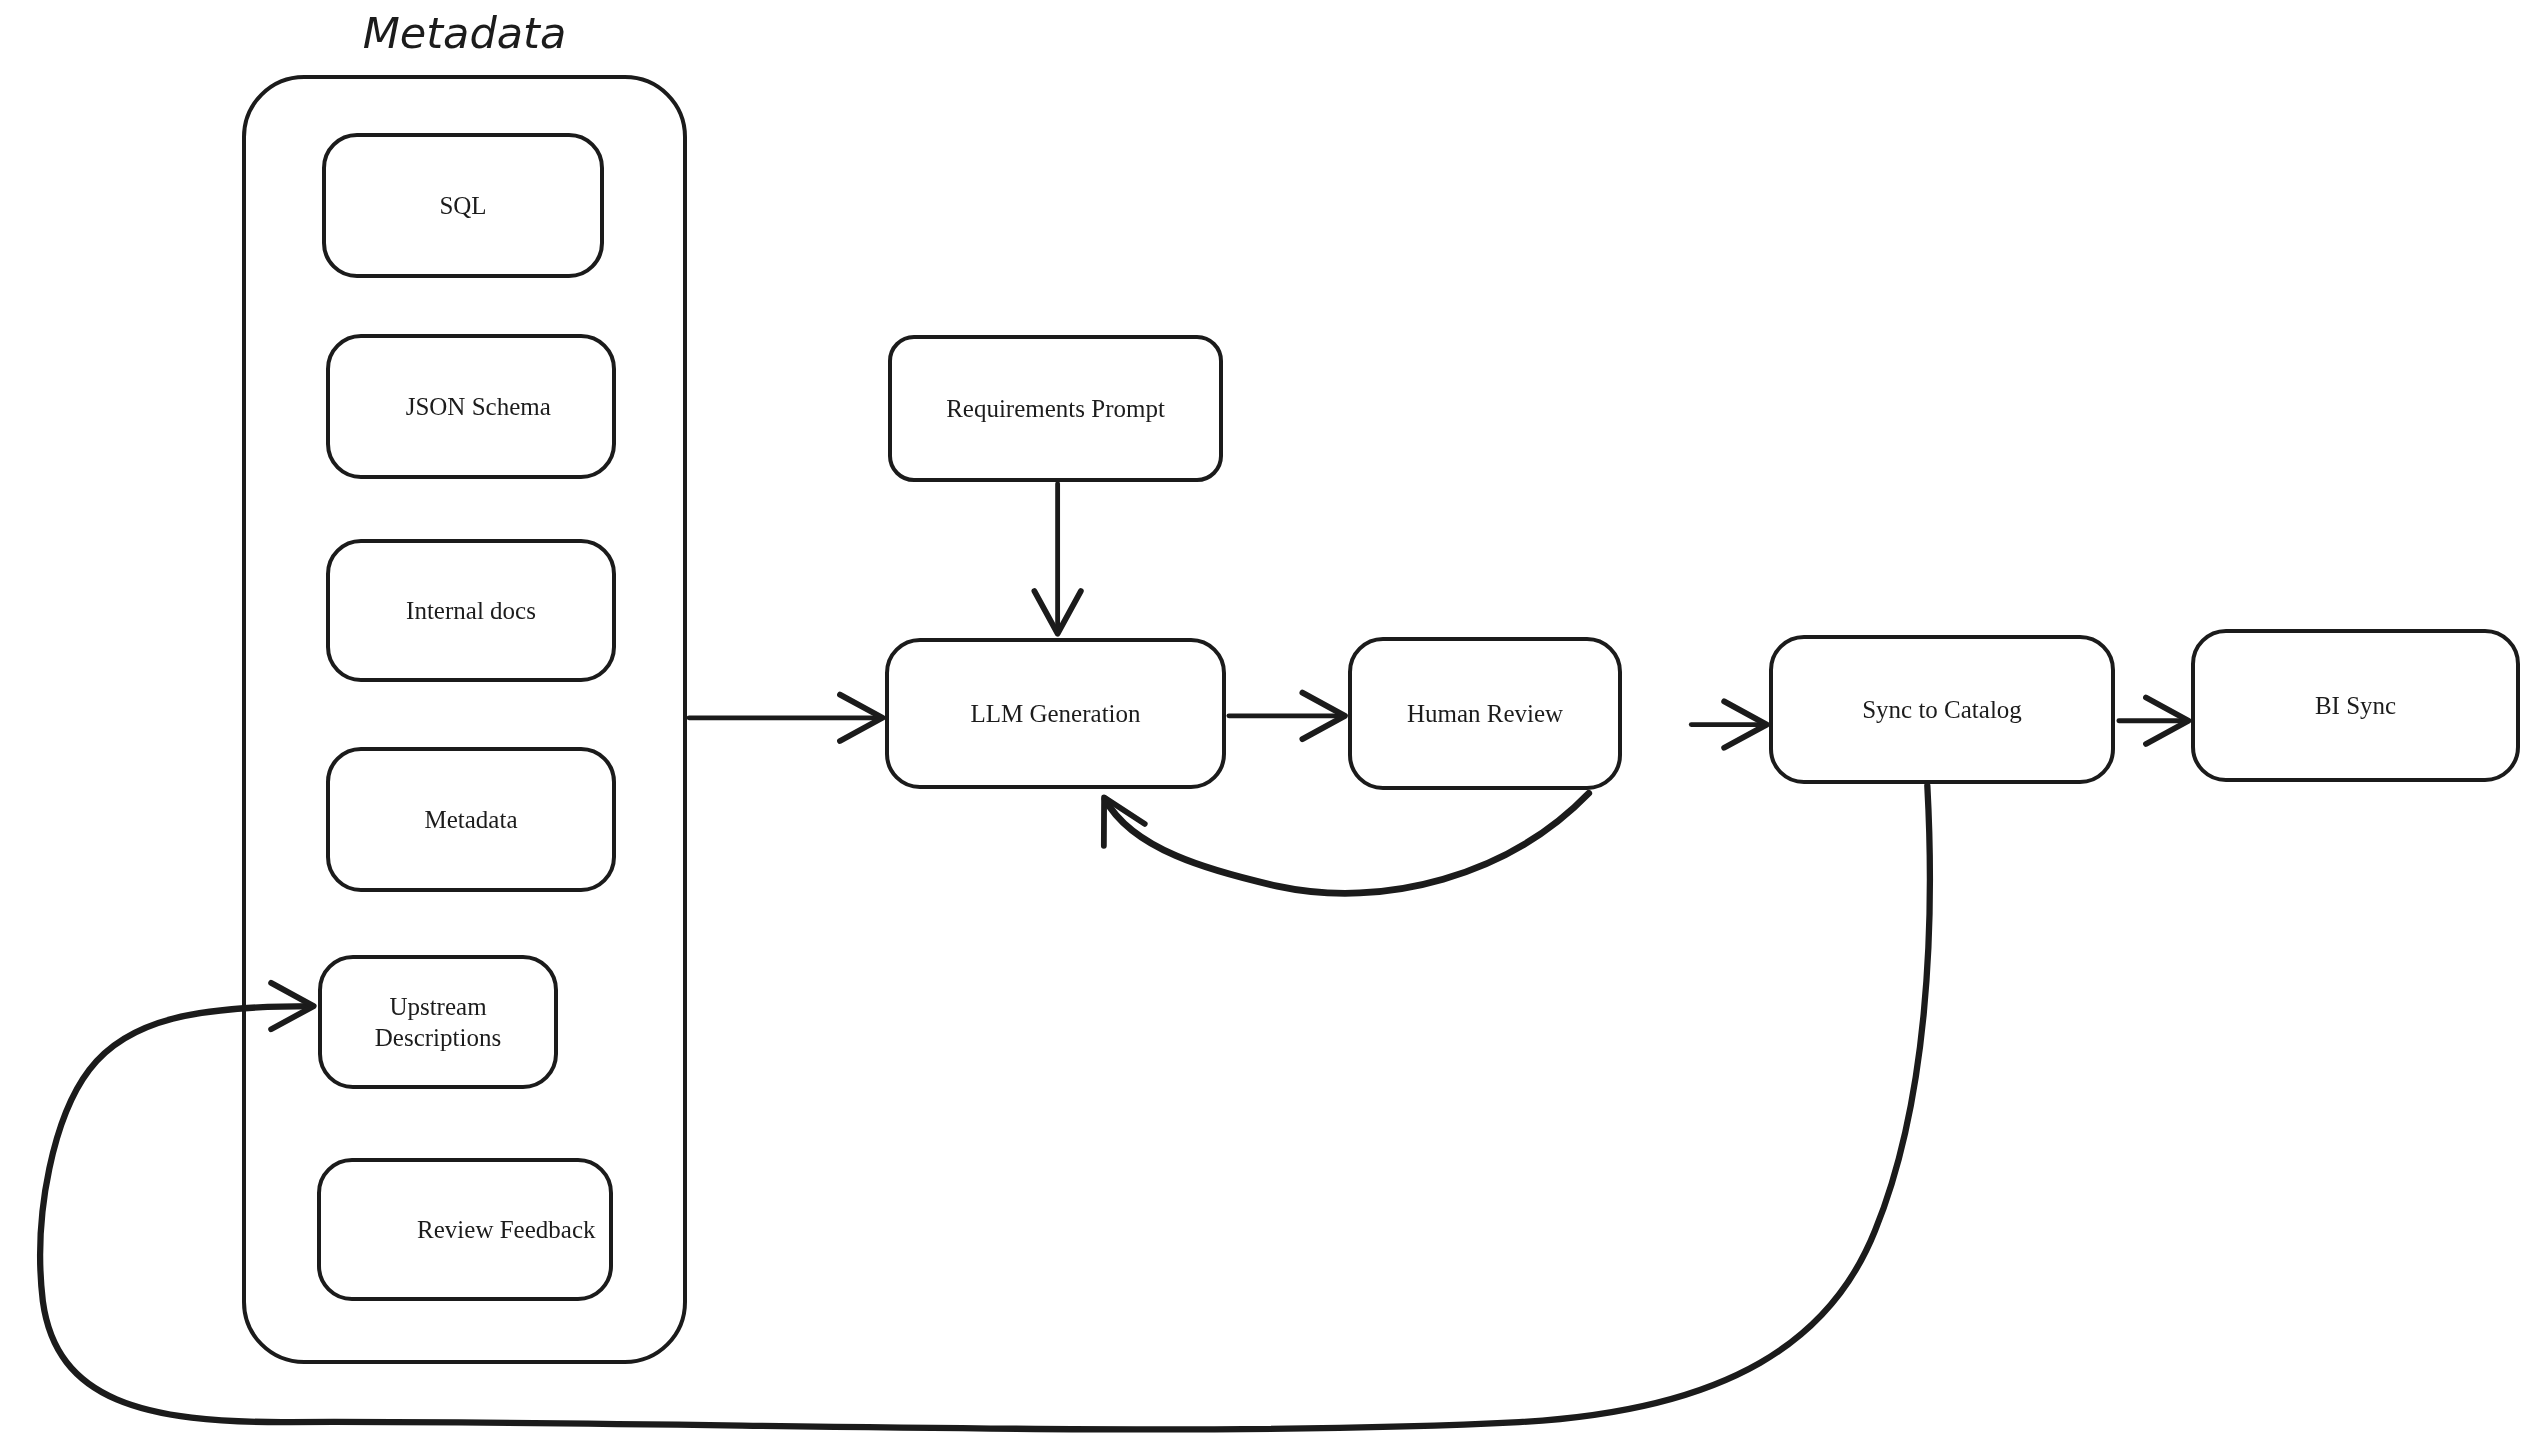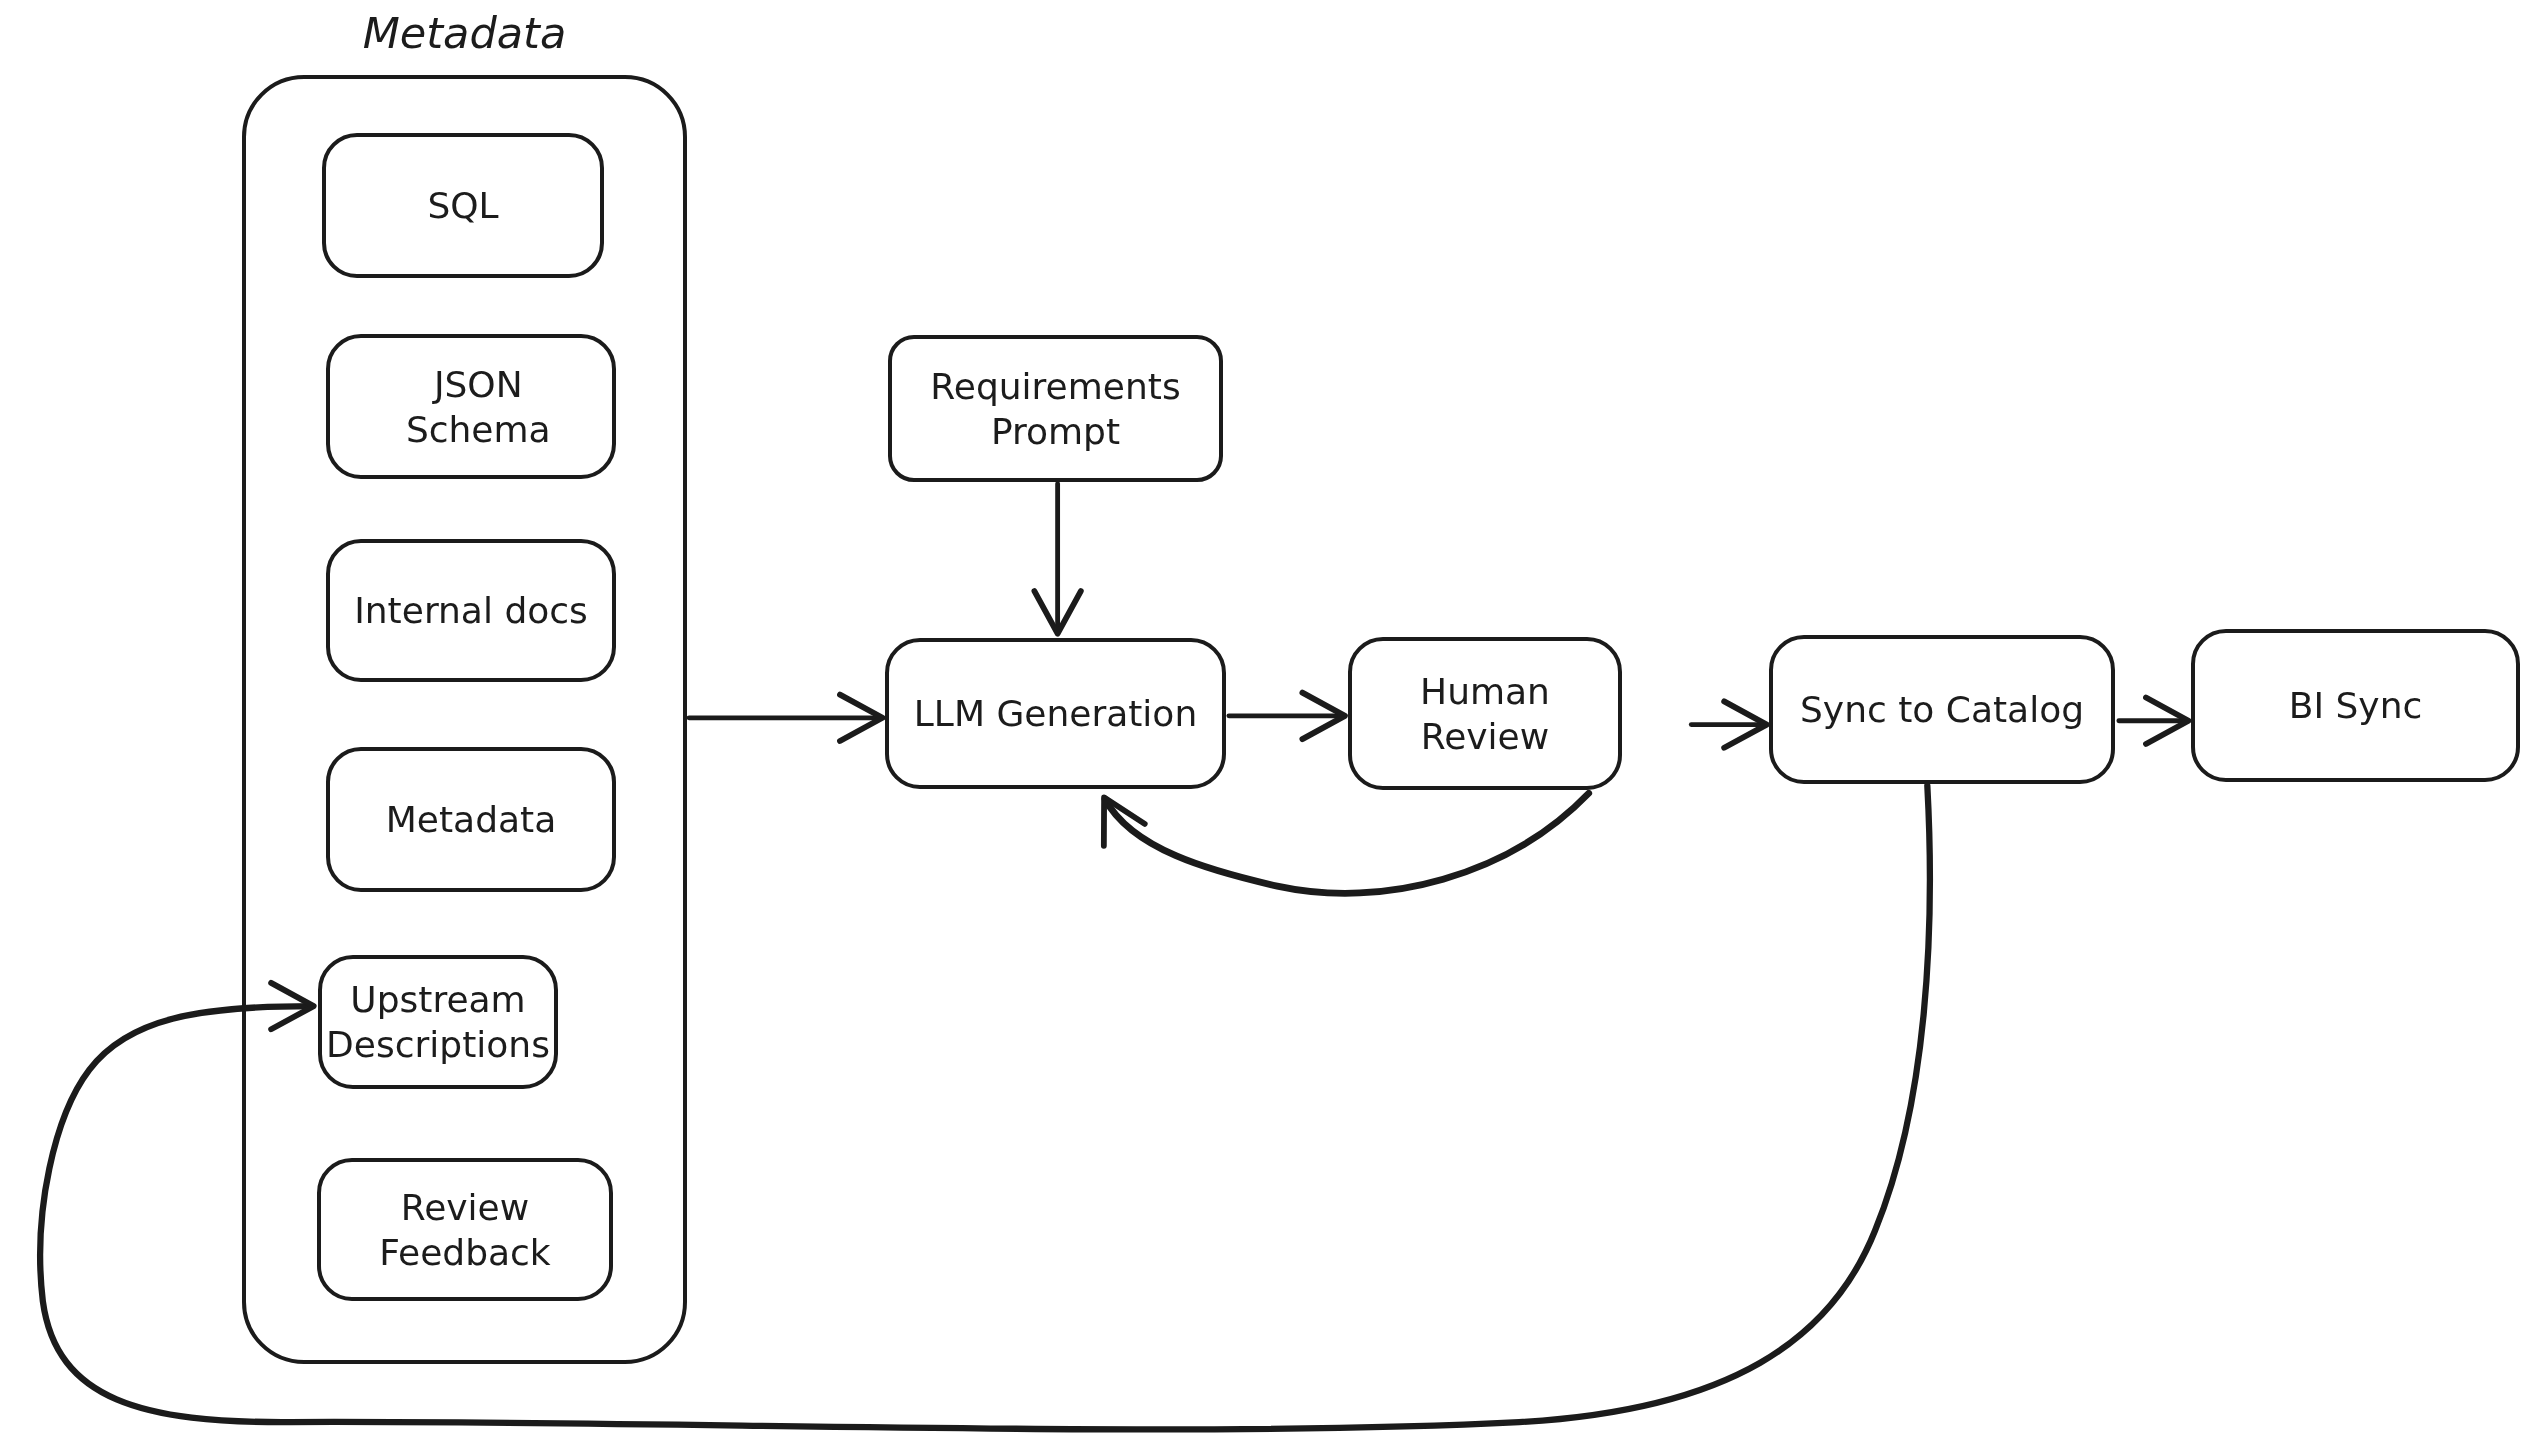--- a/index.html
+++ b/index.html
@@ -19,24 +19,25 @@
   .node {
     position: absolute;
     box-sizing: border-box;
     border: 4.8px solid #1b1b1b;
     border-radius: 35px;
     background: #ffffff;
     display: flex;
     align-items: center;
     justify-content: center;
     text-align: center;
-    font-size: 36px;
+    font-size: 25px;
     line-height: 1.25;
     padding: 7.7px 13.5px;
     color: #1c1c1c;
+    font-family: Liberation Serif, serif;
   }
   .group-container {
     position: absolute;
     box-sizing: border-box;
     border: 4.8px solid #1b1b1b;
     border-radius: 62px;
     background: transparent;
   }
   .group-title {
     position: absolute;

